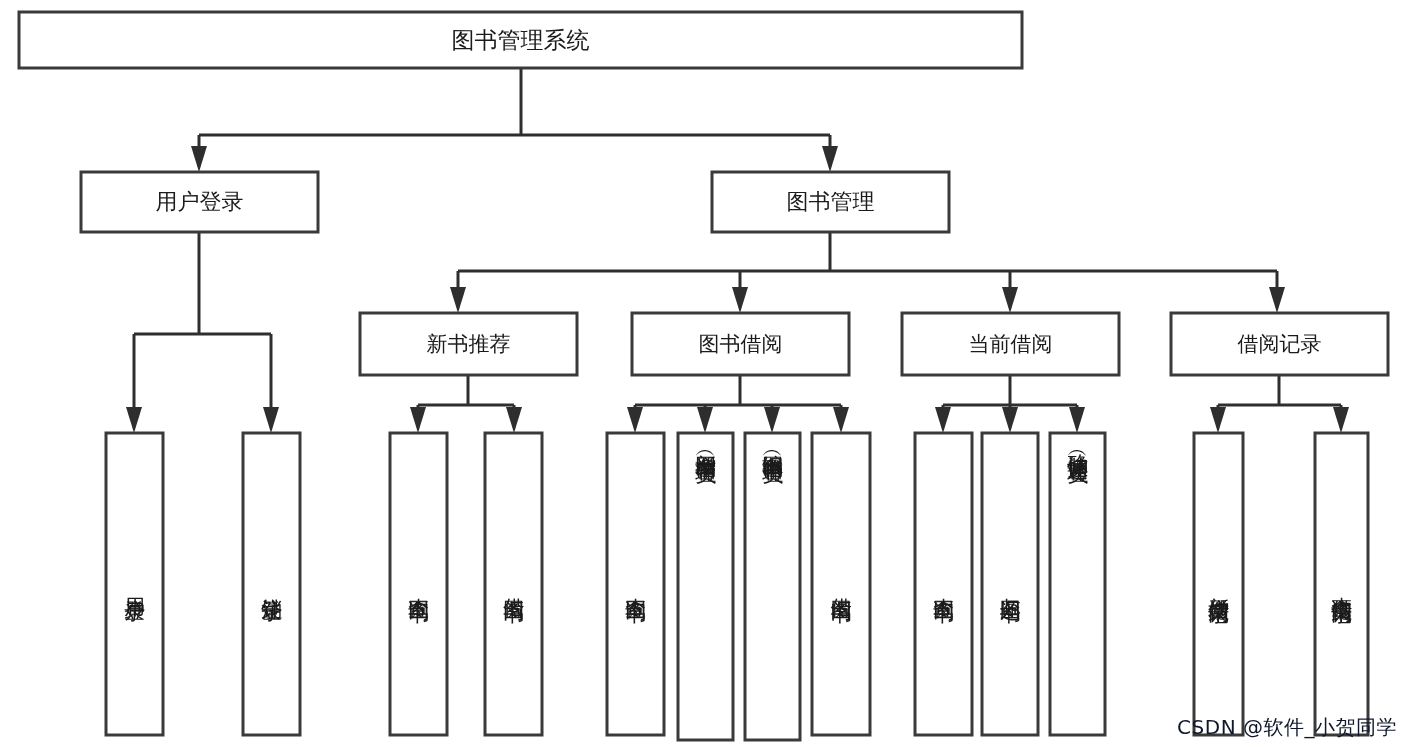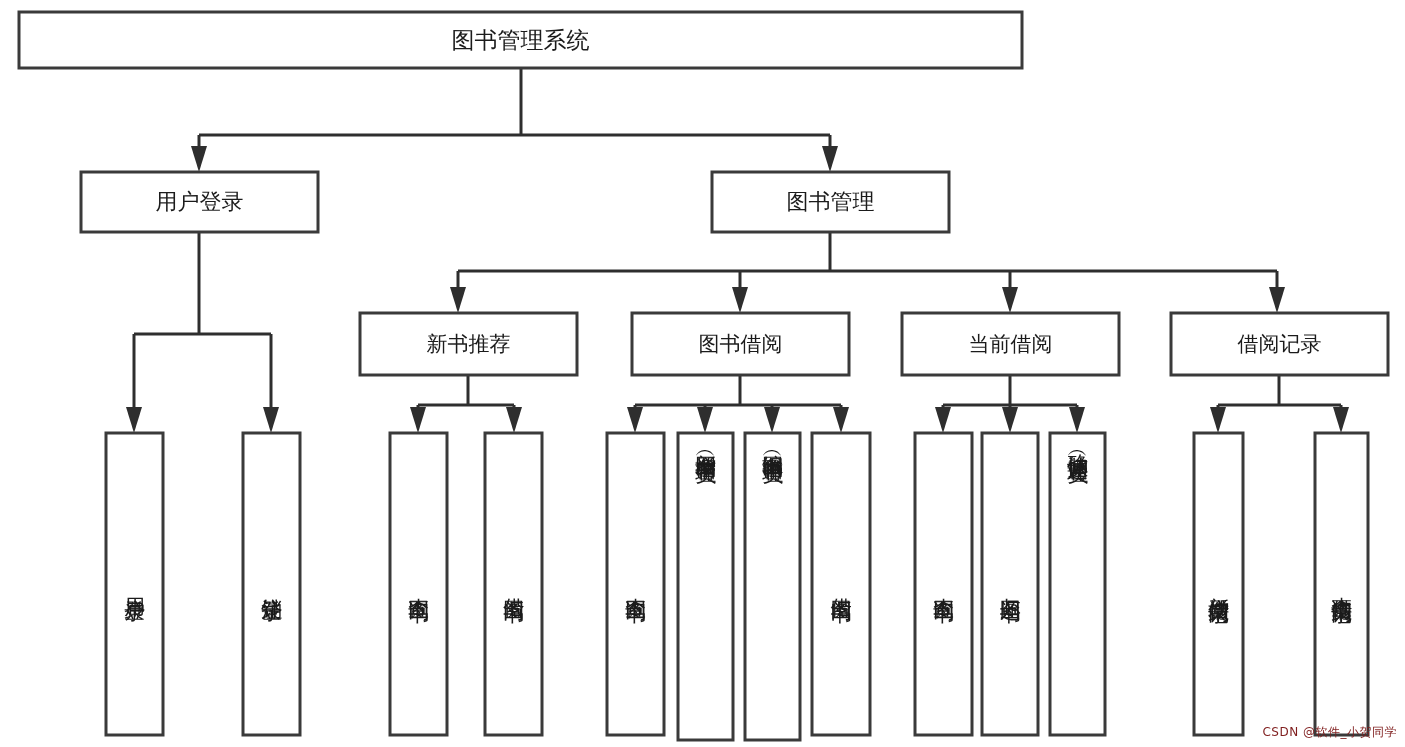--- a/index.html
+++ b/index.html
@@ -73,22 +73,22 @@
     white-space: nowrap;
   }
   .leaf-label.centered {
     align-self: center;
   }
   #watermark {
     position: absolute;
     right: 8px;
     bottom: 6px;
     font-family: "DejaVu Sans", "Liberation Sans", sans-serif;
-    font-size: 12px;
-    color: #7f1d1d;
+    font-size: 20px;
+    color: #0f172a;
     letter-spacing: 0.5px;
     user-select: none;
   }
 </style>
 </head>
 <body>
 
 <div id="diagram-root">
 
   <svg id="flow-svg" viewBox="0 0 1405 747" xmlns="http://www.w3.org/2000/svg">

